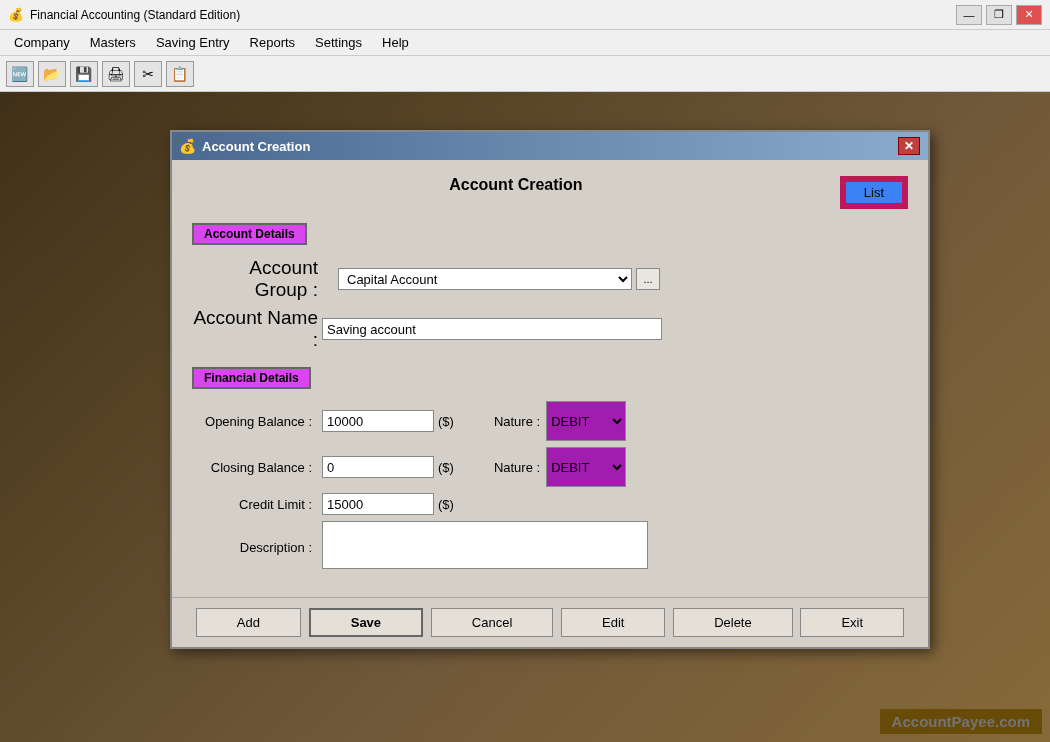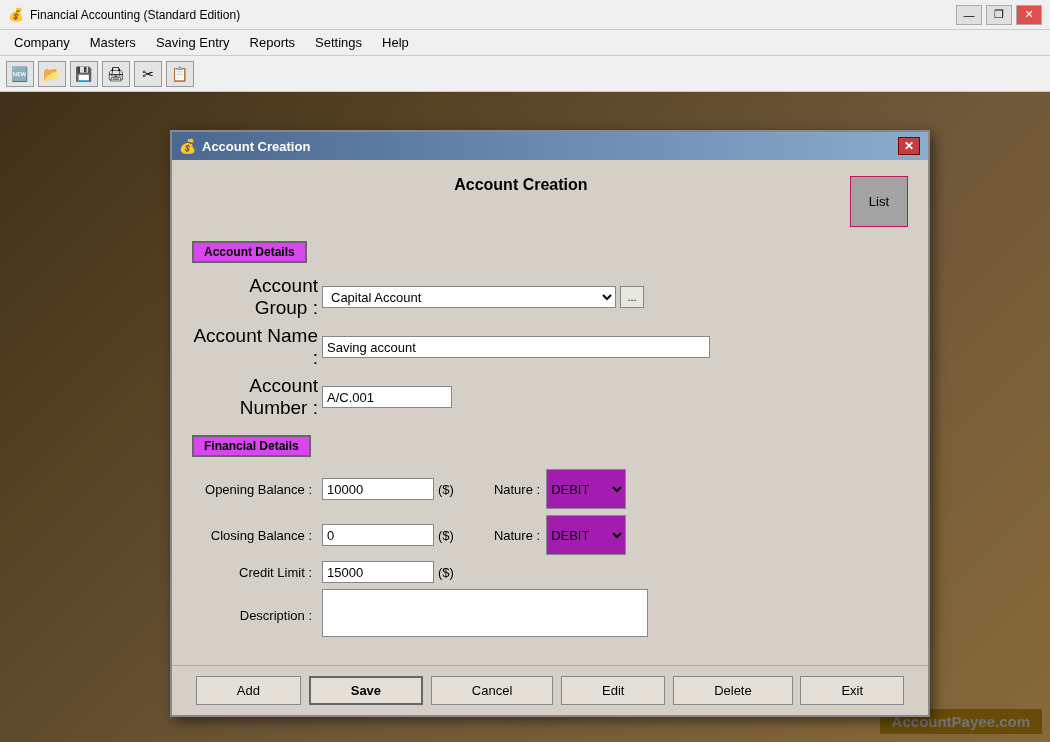--- a/index.html
+++ b/index.html
@@ -164,23 +164,23 @@
       padding: 2px 10px;
       font-size: 12px;
       font-weight: bold;
       background: #d946ef;
       margin-bottom: 12px;
       color: #000;
     }
 
     .list-btn {
       float: right;
-      padding: 17px 18px;
-      background: #a3a3a3;
-      border: 1px solid #be185d;
+      padding: 3px 18px;
+      background: #3b82f6;
+      border: 6px solid #be185d;
       cursor: pointer;
       font-size: 13px;
     }
 
     .form-section {
       margin-bottom: 16px;
     }
 
     .form-row {
       display: flex;
@@ -194,27 +194,28 @@
       color: #000;
       font-size: 19px;
     }
     .form-input {
       height: 22px;
       border: 1px solid #888;
       background: white;
       font-size: 13px;
       padding: 1px 4px;
     }
-    .form-input-name { width: 388px; }
+    .form-input-name { width: 340px; }
     .form-input-number { width: 130px; }
 
     .account-group-row {
       display: flex;
       align-items: flex-end;
       gap: 4px;
+      margin-left: 16px;
     }
     .account-group-select {
       width: 294px;
       height: 22px;
       border: 1px solid #888;
       background: white;
       font-size: 13px;
       padding: 0 4px;
     }
     .browse-btn {
@@ -394,24 +395,20 @@
         </div>
       </div>
 
       
       <div class="form-row">
         <span class="form-label">Account Name :</span>
         <input class="form-input form-input-name" type="text" value="Saving account" style="">
       </div>
 
       
-      <div class="form-row">
-        <span class="form-label">Account Number :</span>
-        <input class="form-input form-input-number" type="text" value="A/C.001" style="">
-      </div>
     </div>
 
     <div class="financial-section form-section">
       <span class="section-header">Financial Details</span>
 
       
       <div class="fin-row">
         <span class="fin-label">Opening Balance :</span>
         <input class="fin-input" type="text" value="10000" style="">
         <span class="fin-unit">($)</span>

